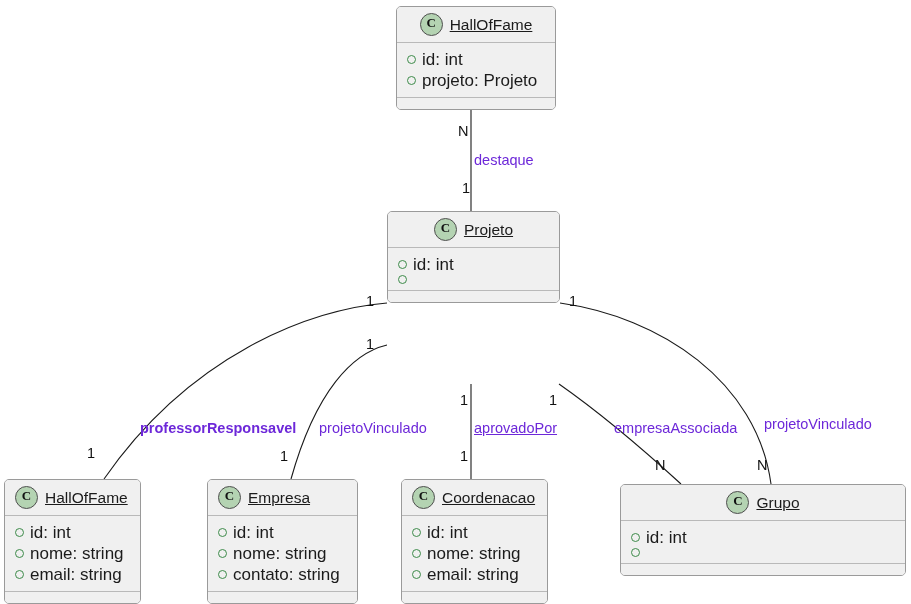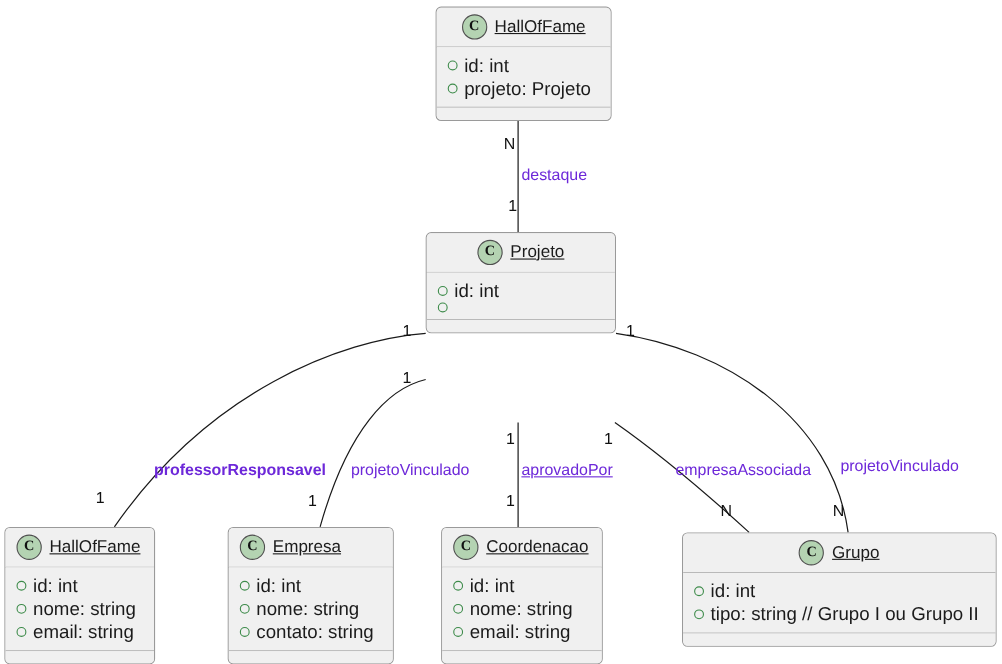--- a/index.html
+++ b/index.html
@@ -249,21 +249,20 @@
       <span class="class-badge">C</span>
       <span class="class-title">Grupo</span>
     </div>
     <div class="uml-attrs">
       <div class="uml-attr">
         <span class="attr-bullet"></span>
         <span>id: int</span>
       </div>
       <div class="uml-attr">
         <span class="attr-bullet"></span>
-        <span>tipo: string // Grupo I ou Grupo II</span>
       </div>
     </div>
     <div class="uml-methods"></div>
   </div>
 
   <span class="mult-label" style="left:458px; top:124px;">N</span>
   <span class="edge-label" style="left:474px; top:153px;">destaque</span>
   <span class="mult-label" style="left:462px; top:181px;">1</span>
 
   <span class="mult-label" style="left:366px; top:294px;">1</span>

